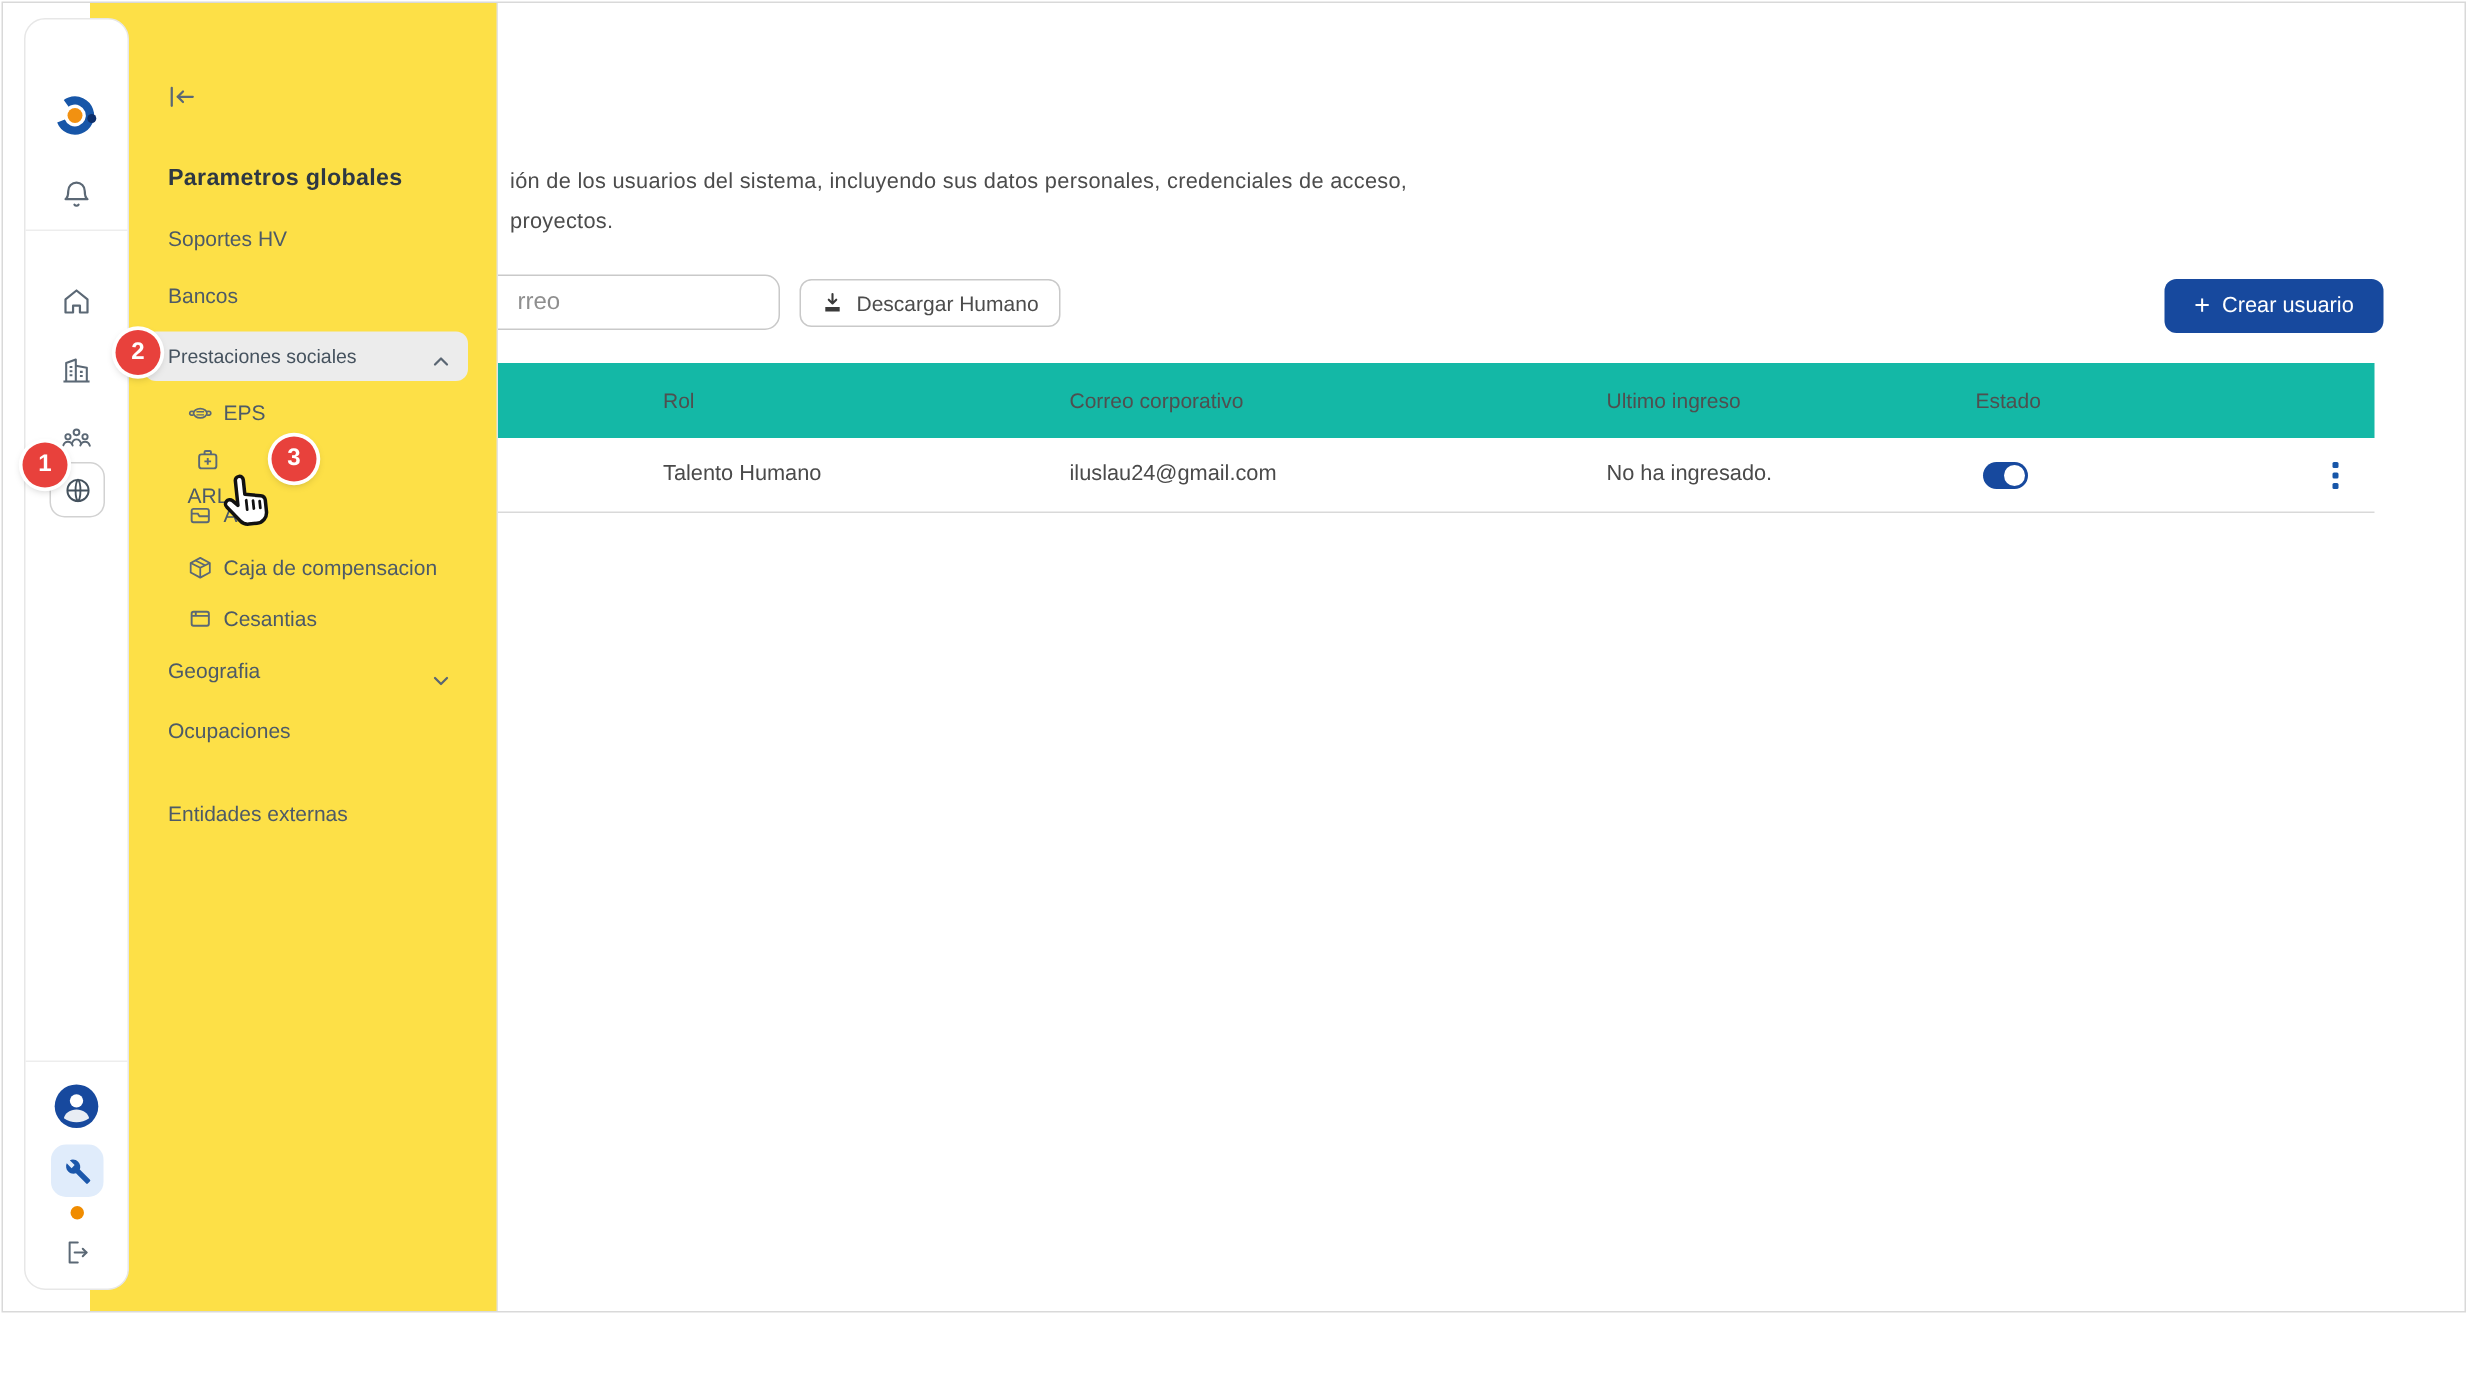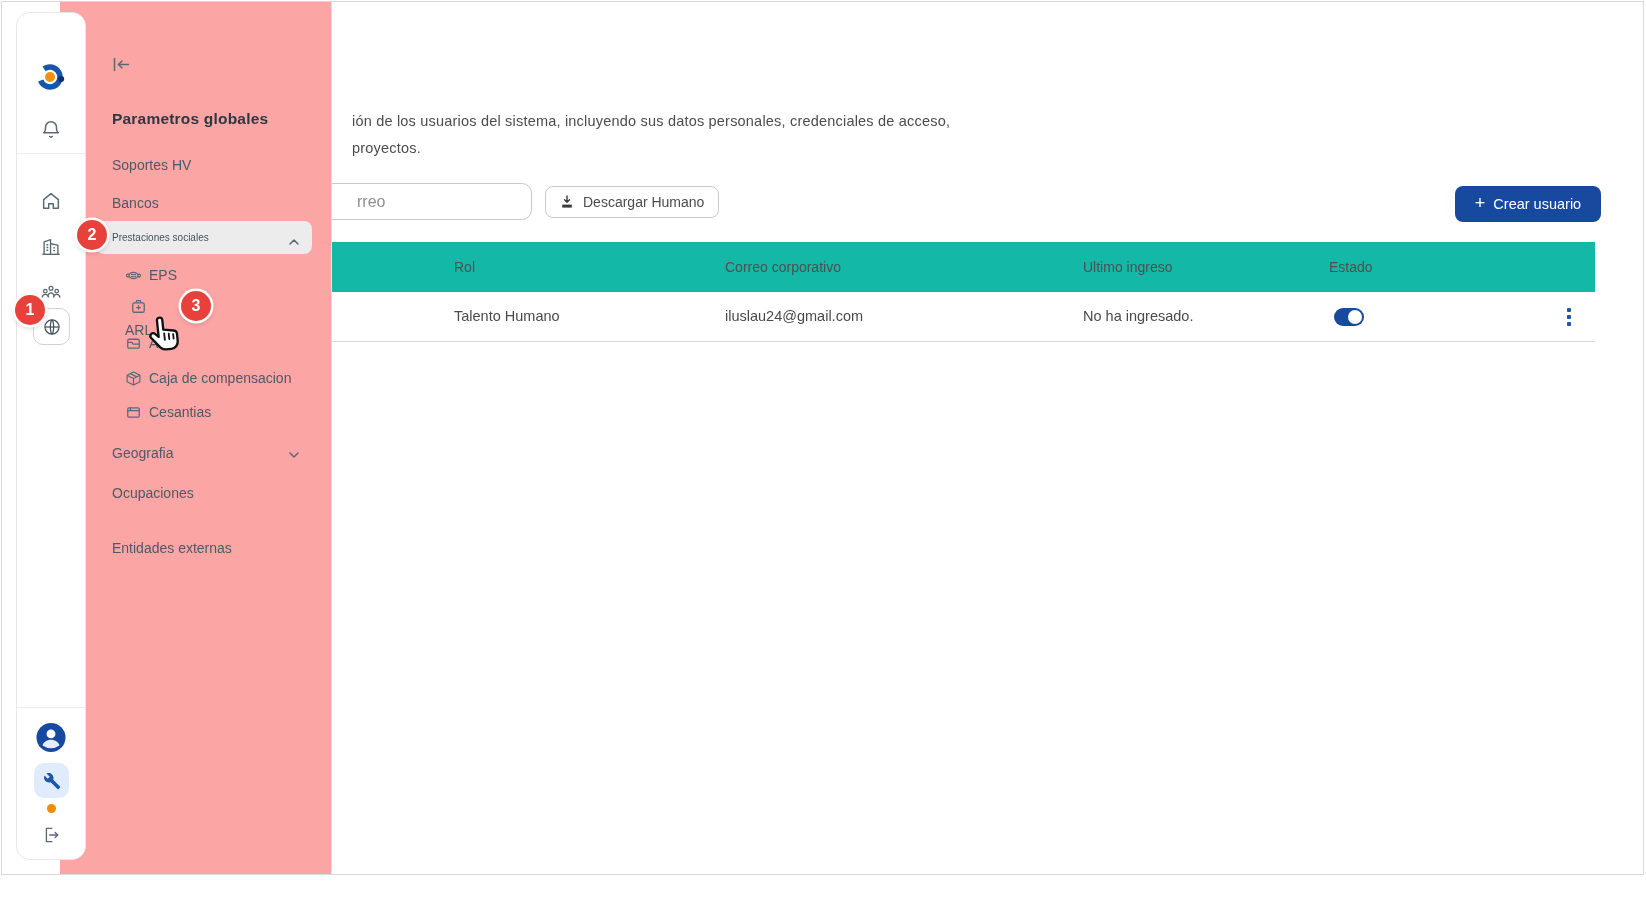--- a/index.html
+++ b/index.html
@@ -3,21 +3,21 @@
 <meta charset="utf-8">
 <style>
   * { box-sizing: border-box; margin: 0; padding: 0; }
   html,body { width:1646px; height:917px; background:#fff; font-family:"Liberation Sans", sans-serif; }
   body { position:relative; overflow:hidden; color:#474747; }
 
   .frame { position:absolute; left:1px; top:1px; width:1643px; height:874px;
            border:1px solid #d9d9d9; background:#fff; }
 
   
-  .main { position:absolute; inset:0; z-index:1;margin-left:12px; }
+  .main { position:absolute; inset:0; z-index:1; }
   .desc { position:absolute; white-space:nowrap; font-size:14.5px; color:#4c4c4c; letter-spacing:.2px; }
   #desc1 { left:340px; top:113px; }
   #desc2 { left:340px; top:140px; }
 
   .search-input { position:absolute; left:268px; top:183px; width:252px; height:37px;
     border:1px solid #c9c9c9; border-radius:10px; padding-left:76px; font-size:16px;
     color:#555; outline:none; font-family:"Liberation Sans", sans-serif; background:#fff; }
   .search-input::placeholder { color:#8f8f8f; opacity:1; }
 
   .excel-btn { position:absolute; left:533px; top:186px; height:32px;
@@ -46,29 +46,29 @@
     background:#17499E; border-radius:10px; cursor:pointer; }
   .toggle .knob { position:absolute; right:2px; top:2px; width:14px; height:14px;
     background:#fff; border-radius:50%; }
 
   .dots-menu { position:absolute; left:1452px; top:12px; width:18px; height:26px;
     display:flex; flex-direction:column; align-items:center; justify-content:center; gap:3px; cursor:pointer; }
   .dots-menu i { width:4px; height:4px; background:#1756a8; border-radius:1px; }
 
   
   .panel { position:absolute; left:60px; top:2px; width:272px; height:872px; z-index:5;
-    background:#fca5a5; border-right:1px solid #e3e3e3; }
+    background:#fde047; border-right:1px solid #e3e3e3; }
   .panel-abs { position:absolute; }
   .collapse-btn { left:52px; top:54px; cursor:pointer; }
   .panel-title { left:52px; top:108px; font-size:15.5px; font-weight:700; color:#2e3843; letter-spacing:.2px; }
-  .p-item { position:absolute; left:52px; height:22px; display:flex; align-items:flex-end;
+  .p-item { position:absolute; left:52px; height:22px; display:flex; align-items:flex-start;
     font-size:14px; color:#4d5a67; cursor:pointer; white-space:nowrap; }
   .p-item-highlight { position:absolute; left:36px; top:219px; width:216px; height:33px;
     background:#ececec; border-radius:8px; cursor:pointer; display:flex; align-items:center; }
-  .p-item-highlight .lbl { margin-left:16px; font-size:10px; color:#45525e; }
+  .p-item-highlight .lbl { margin-left:16px; font-size:13px; color:#45525e; }
   .p-item-highlight .chev { position:absolute; right:12px; top:11px; }
   .sub-item { position:absolute; left:65px; height:22px; display:flex; align-items:center; gap:7px;
     font-size:14px; color:#4d5a67; cursor:pointer; white-space:nowrap; }
   .chev-abs { position:absolute; left:228px; }
 
   
   .rail { position:absolute; left:16px; top:12px; width:70px; height:848px; z-index:6;
     background:#fff; border:1px solid #e7e7e7; border-radius:14px; }
   .rail-abs { position:absolute; left:50%; transform:translateX(-50%); display:flex;
     align-items:center; justify-content:center; }

